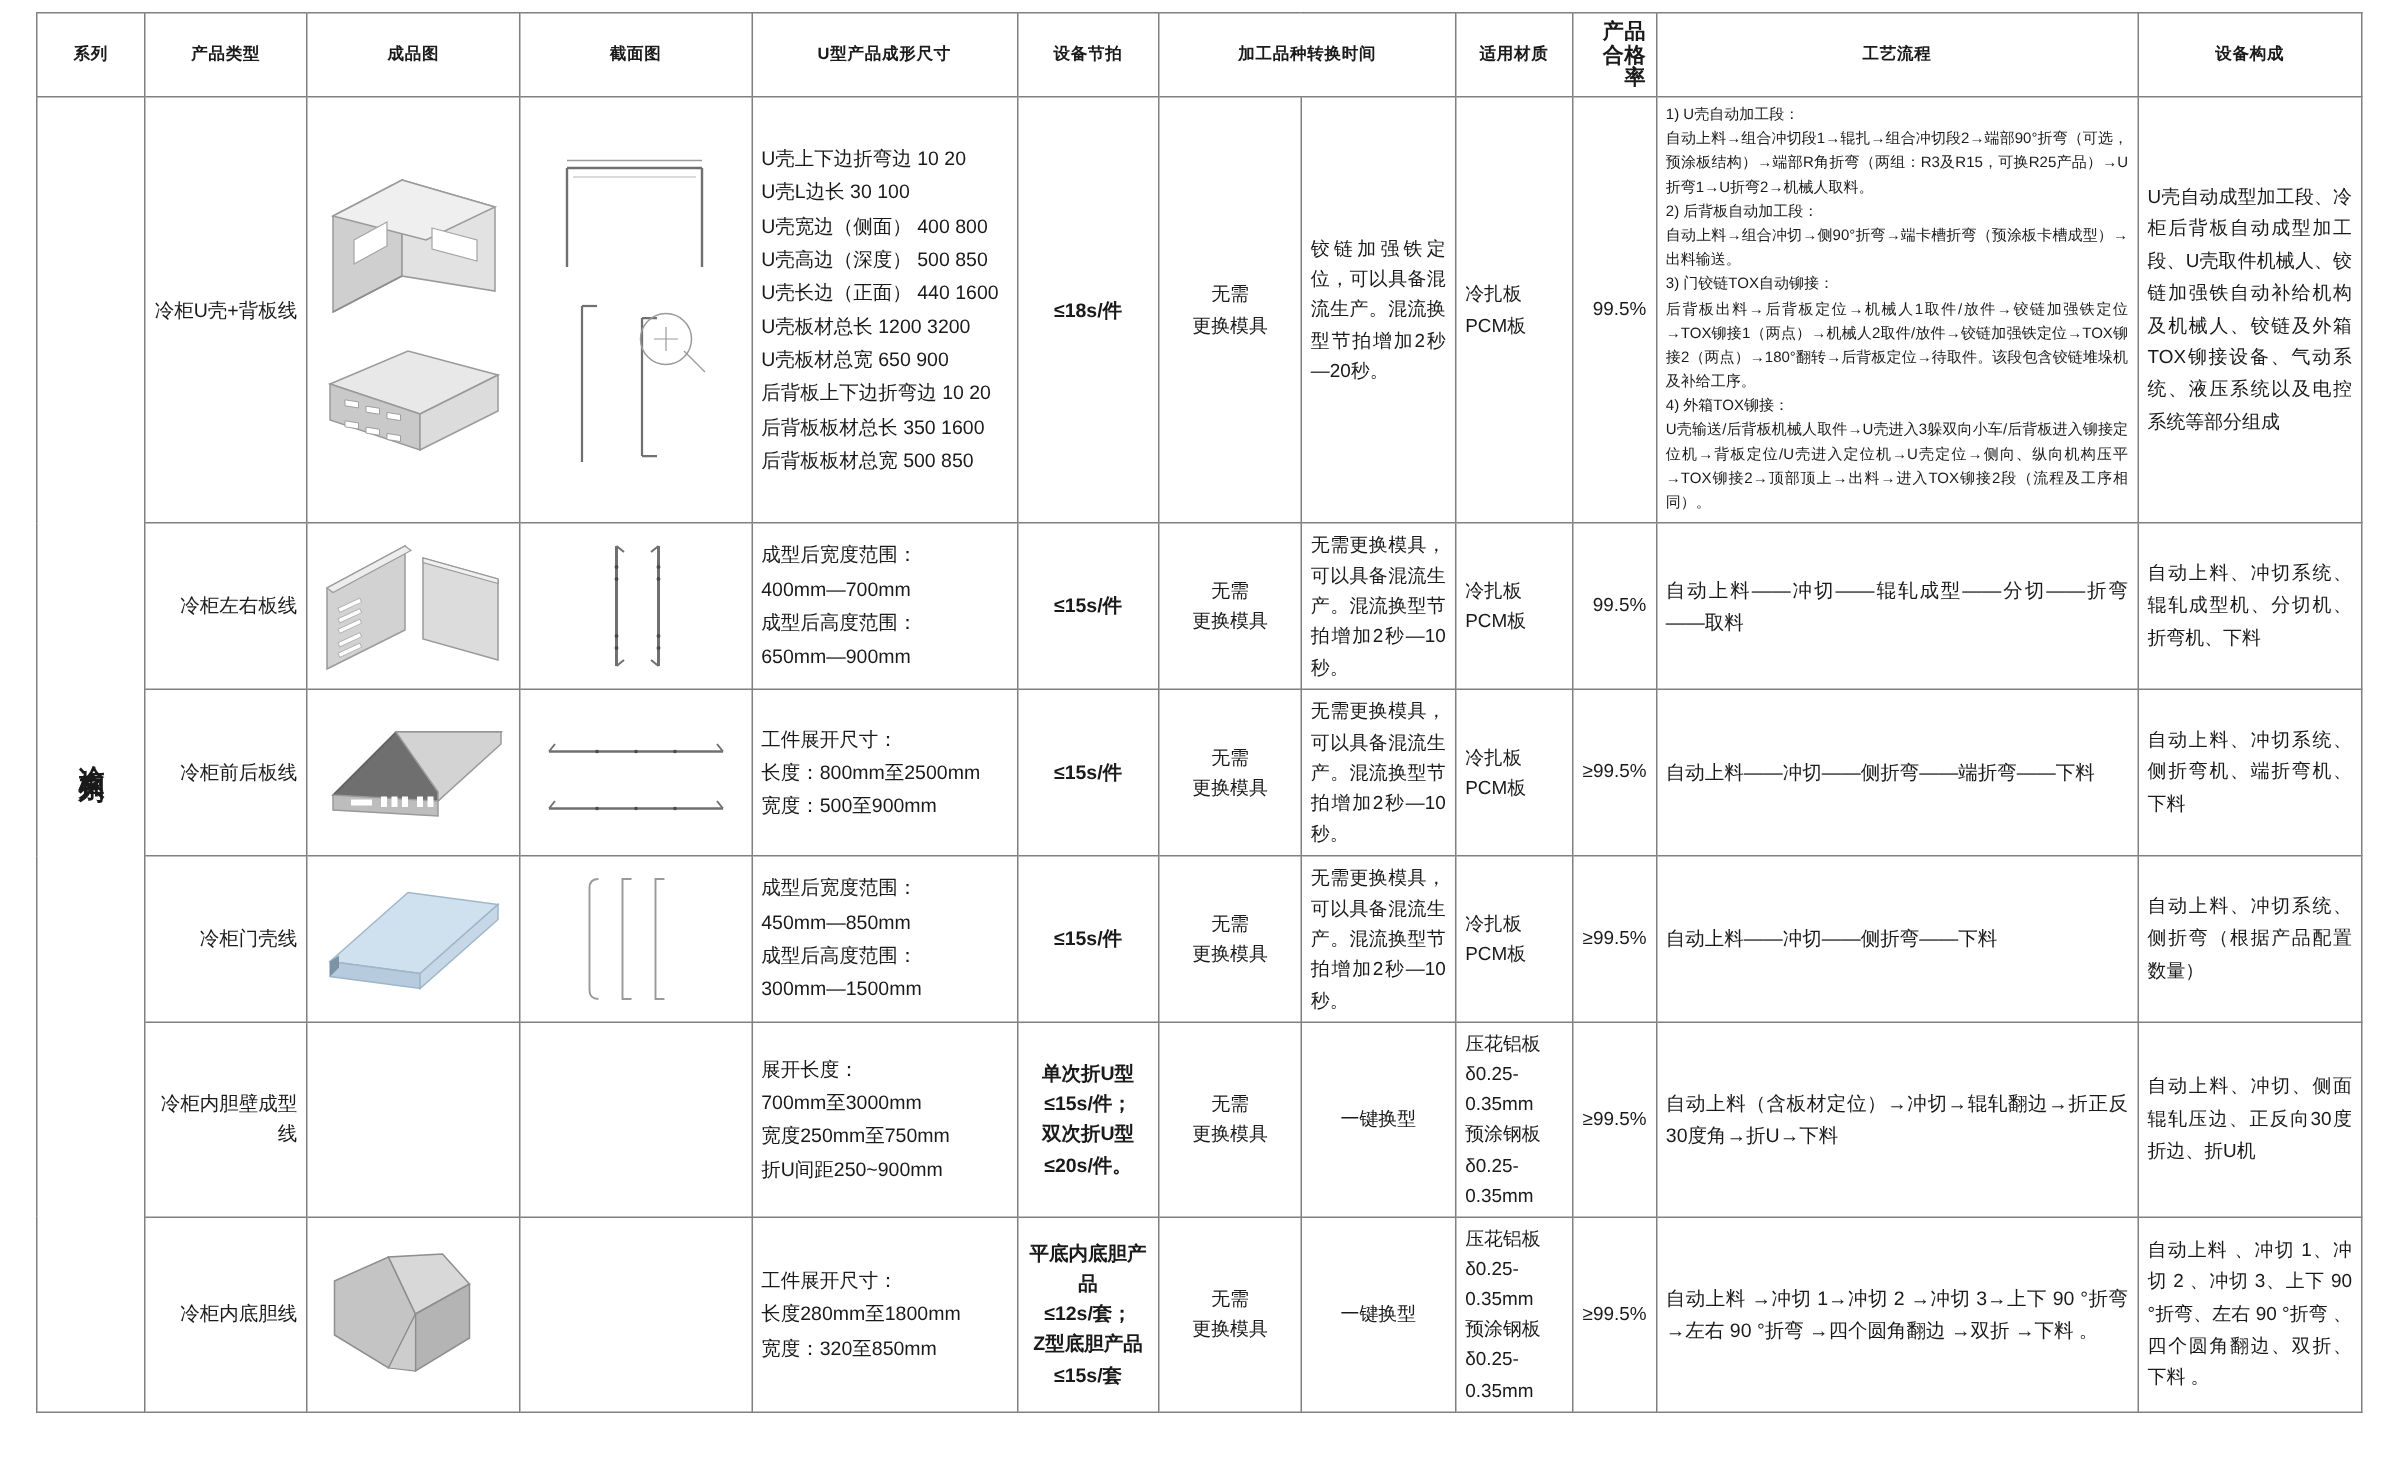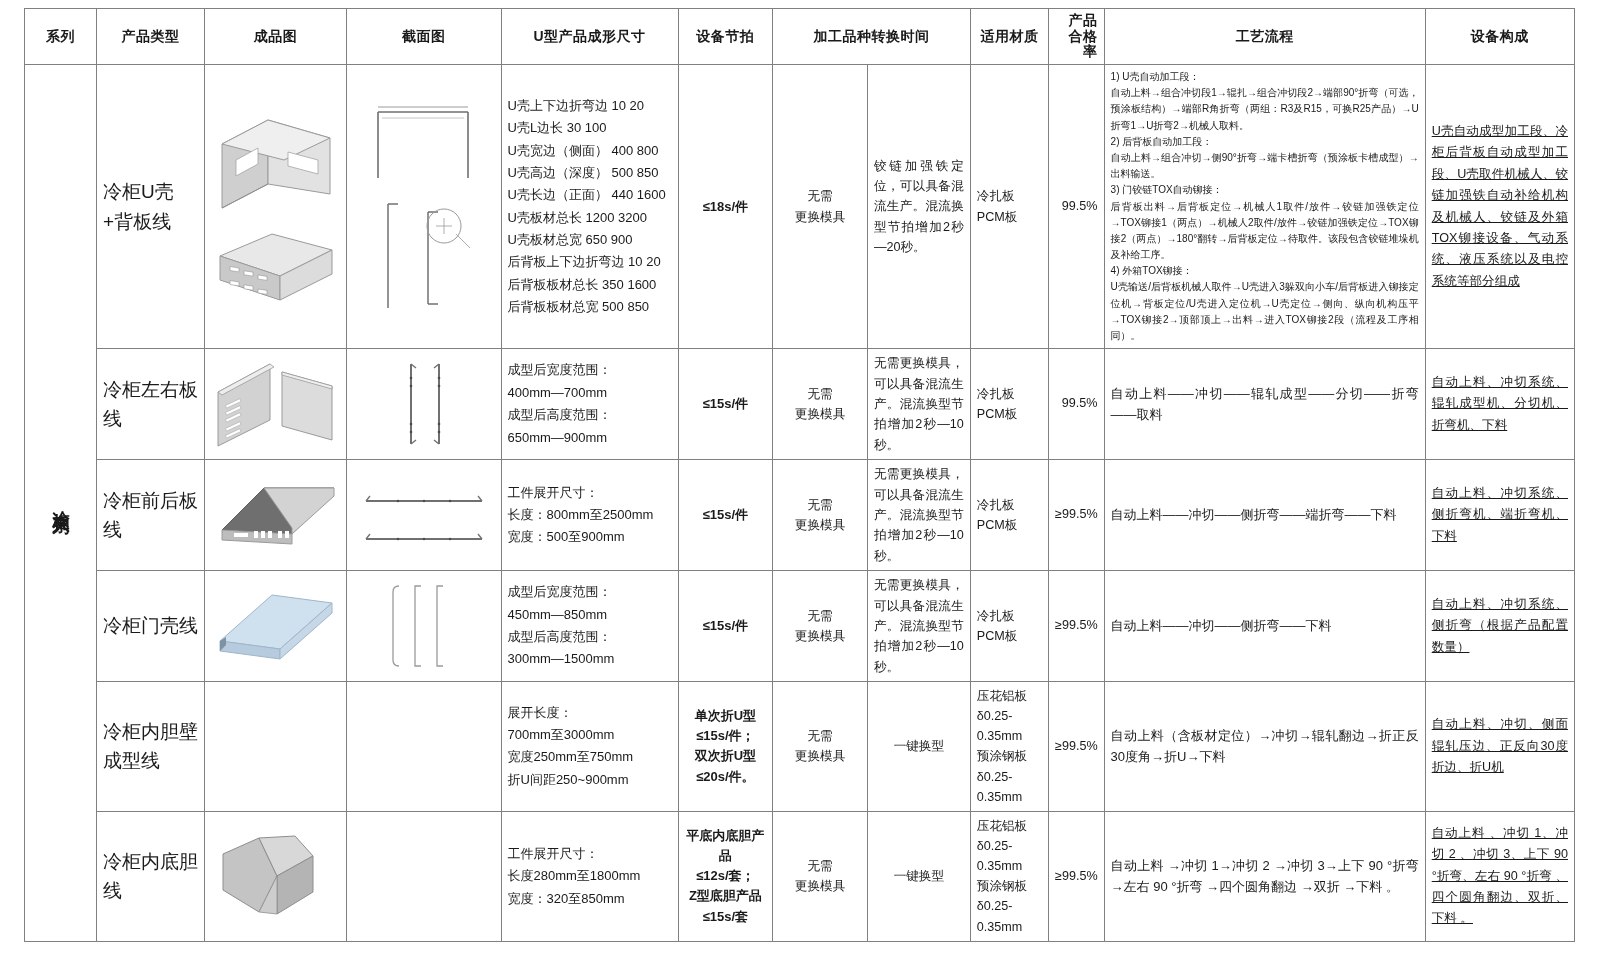--- a/index.html
+++ b/index.html
@@ -22,21 +22,21 @@
     margin:0;
   }
   table.spec td, table.spec th{
     border:1px solid #808080;
     vertical-align:middle;
     padding:4px 6px;
     box-sizing:border-box;
   }
   thead th{
     font-weight:bold;
-    font-size:14px;
+    font-size:11px;
     text-align:center;
     height:47px;
     line-height:1.15;
     letter-spacing:.5px;
     padding:2px 2px;
   }
   thead th.two-line{ line-height:1.12; font-size:14px;text-align:right;}
   
   col.c-series{width:70px;}
   col.c-type{width:105px;}
@@ -63,30 +63,30 @@
     letter-spacing:2px;
     padding:0;
   }
   .vtext{
     writing-mode:vertical-rl;
     text-orientation:upright;
     display:inline-block;
     line-height:1.3;
     letter-spacing:3px;
   }
-  td.type{ text-align:left; font-size:19px; }
+  td.type{ text-align:right; font-size:13px; }
   td.dims{ font-size:13px; line-height:1.72; padding-left:9px;}
   td.takt{ text-align:center;font-size:13px;font-weight:bold;}
   td.conv{ font-size:12.6px; line-height:1.62;}
   td.conv.center{text-align:center;}
   td.mat{ font-size:12.6px; line-height:1.6; padding-left:8px;}
   td.rate{ text-align:right;font-size:12.6px;}
   td.flow{ font-size:13px; line-height:1.66; padding:6px 8px; text-align:justify;text-justify:inter-ideograph;}
   td.flow.small{font-size:10px;line-height:1.62;}
-  td.equip{ font-size:12.6px; line-height:1.7; padding:6px 8px; text-align:justify;text-justify:inter-ideograph;text-decoration:underline;}
+  td.equip{ font-size:12.6px; line-height:1.7; padding:6px 8px; text-align:justify;text-justify:inter-ideograph;}
 
   
   .art{display:block;margin:0 auto;}
   .artwrap{display:flex;flex-direction:column;align-items:center;justify-content:center;gap:10px;}
 </style>
 </head>
 <body>
 
 <div id="sheet">
 <table class="spec">

